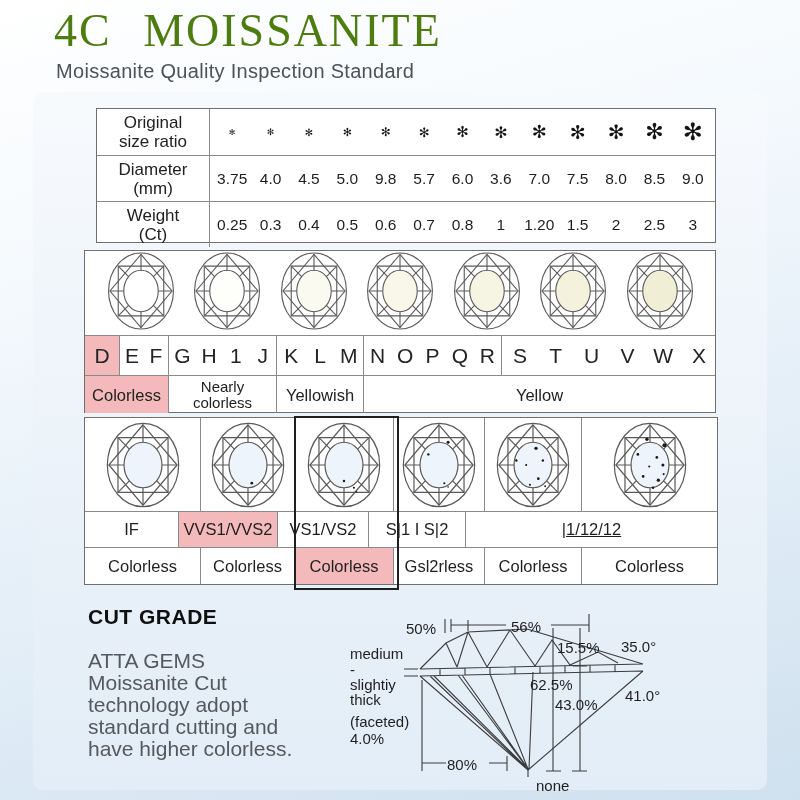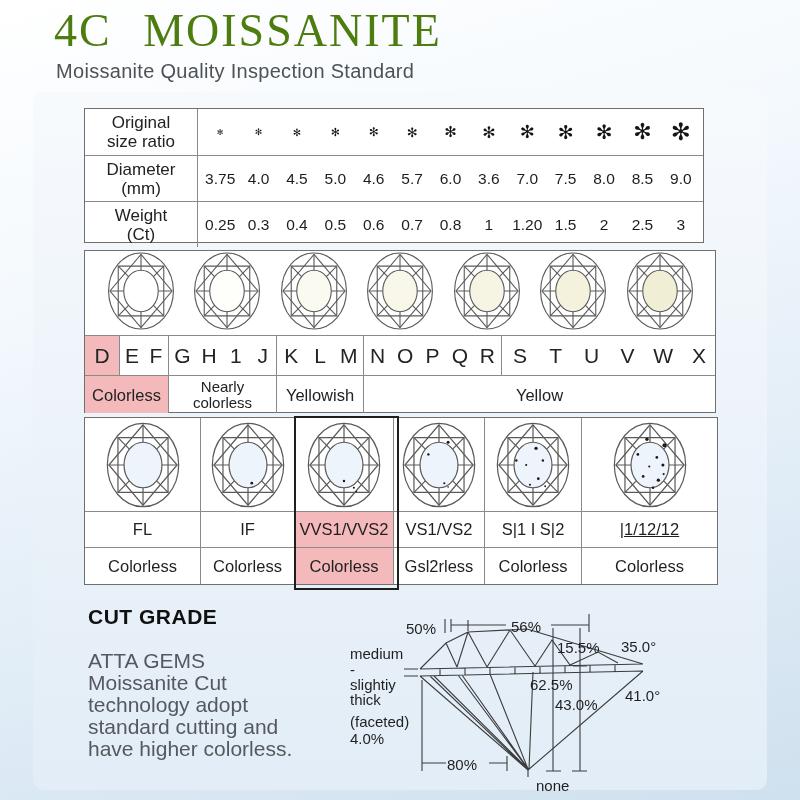--- a/index.html
+++ b/index.html
@@ -9,21 +9,21 @@
     background:linear-gradient(165deg,#ffffff 0%,#f4f9fd 30%,#ddeaf5 75%,#cfe0ee 100%);
   }
   .panel{position:absolute;left:33px;top:92px;width:734px;height:698px;border-radius:10px;
     background:linear-gradient(180deg,#f7fafd 0%,#ebf2f9 55%,#e2edf7 100%);}
   .page-title{position:absolute;left:54px;top:4px;margin:0;
     font-family:"Liberation Serif","DejaVu Serif",serif;font-weight:500;
     font-size:46px;letter-spacing:2px;word-spacing:18px;color:#4d7c0f;}
   .page-subtitle{position:absolute;left:56px;top:60px;font-size:20px;color:#4d5257;letter-spacing:.3px;}
   .box{position:absolute;background:#ffffff;border:1.4px solid #6f6f6f;box-sizing:border-box;}
   
-  #size-table{left:84px;top:108px;width:620px;height:135px;}
+  #size-table{left:96px;top:108px;width:620px;height:135px;}
   .t-row{display:flex;border-bottom:1px solid #8a8a8a;height:45px;}
   .t-row:first-child{height:46px;}
   .t-row:last-child{border-bottom:none;}
   .t-label{width:112px;border-right:1px solid #8a8a8a;display:flex;flex-direction:column;
     justify-content:center;align-items:center;font-size:17px;color:#222;line-height:19px;}
   .t-content{flex:1;display:grid;grid-template-columns:repeat(13,1fr);align-items:center;
     justify-items:center;font-size:15.5px;color:#1d1d1d;padding:0 3px;}
   .icon-cell{display:flex;align-items:center;justify-content:center;color:#141414;}
   
   #color-box{left:84px;top:250px;width:632px;height:163px;}
@@ -90,21 +90,21 @@
   <div class="t-row">
     <div class="t-label">
       <span>Diameter</span>
       <span>(mm)</span>
     </div>
     <div class="t-content" id="diameter-values">
         <span>3.75</span>
         <span>4.0</span>
         <span>4.5</span>
         <span>5.0</span>
-        <span>4.6</span>
+        <span>9.8</span>
         <span>5.7</span>
         <span>6.0</span>
         <span>3.6</span>
         <span>7.0</span>
         <span>7.5</span>
         <span>8.0</span>
         <span>8.5</span>
         <span>9.0</span>
       </div>
   </div>
@@ -339,21 +339,20 @@
           <circle cx="67" cy="58" r="2" fill="#1a1a1a" stroke="none"></circle>
           <circle cx="49" cy="60" r="1.4" fill="#1a1a1a" stroke="none"></circle>
           <circle cx="41" cy="73" r="1.8" fill="#1a1a1a" stroke="none"></circle>
           <circle cx="61" cy="78" r="2.2" fill="#1a1a1a" stroke="none"></circle>
           <circle cx="54" cy="88" r="1.6" fill="#1a1a1a" stroke="none"></circle>
           <circle cx="68" cy="70" r="1.4" fill="#1a1a1a" stroke="none"></circle>
         </svg>
       </div>
     </div>
   <div class="c-row grades" id="clarity-grades">
-      <div class="c-cell" style="flex: 0 0 116px;">FL</div>
       <div class="c-cell" style="flex: 0 0 94px;">IF</div>
       <div class="c-cell pink" style="flex: 0 0 99px;">VVS1/VVS2</div>
       <div class="c-cell" style="flex: 0 0 91px;">VS1/VS2</div>
       <div class="c-cell" style="flex: 0 0 97px;">S|1 I S|2</div>
       <div class="c-cell" style="flex: 1 1 0%; text-decoration: underline;">|1/12/12</div>
     </div>
   <div class="c-row names" id="clarity-colorless">
       <div class="c-cell" style="flex: 0 0 116px;">Colorless</div>
       <div class="c-cell" style="flex: 0 0 94px;">Colorless</div>
       <div class="c-cell pink" style="flex: 0 0 99px;">Colorless</div>

